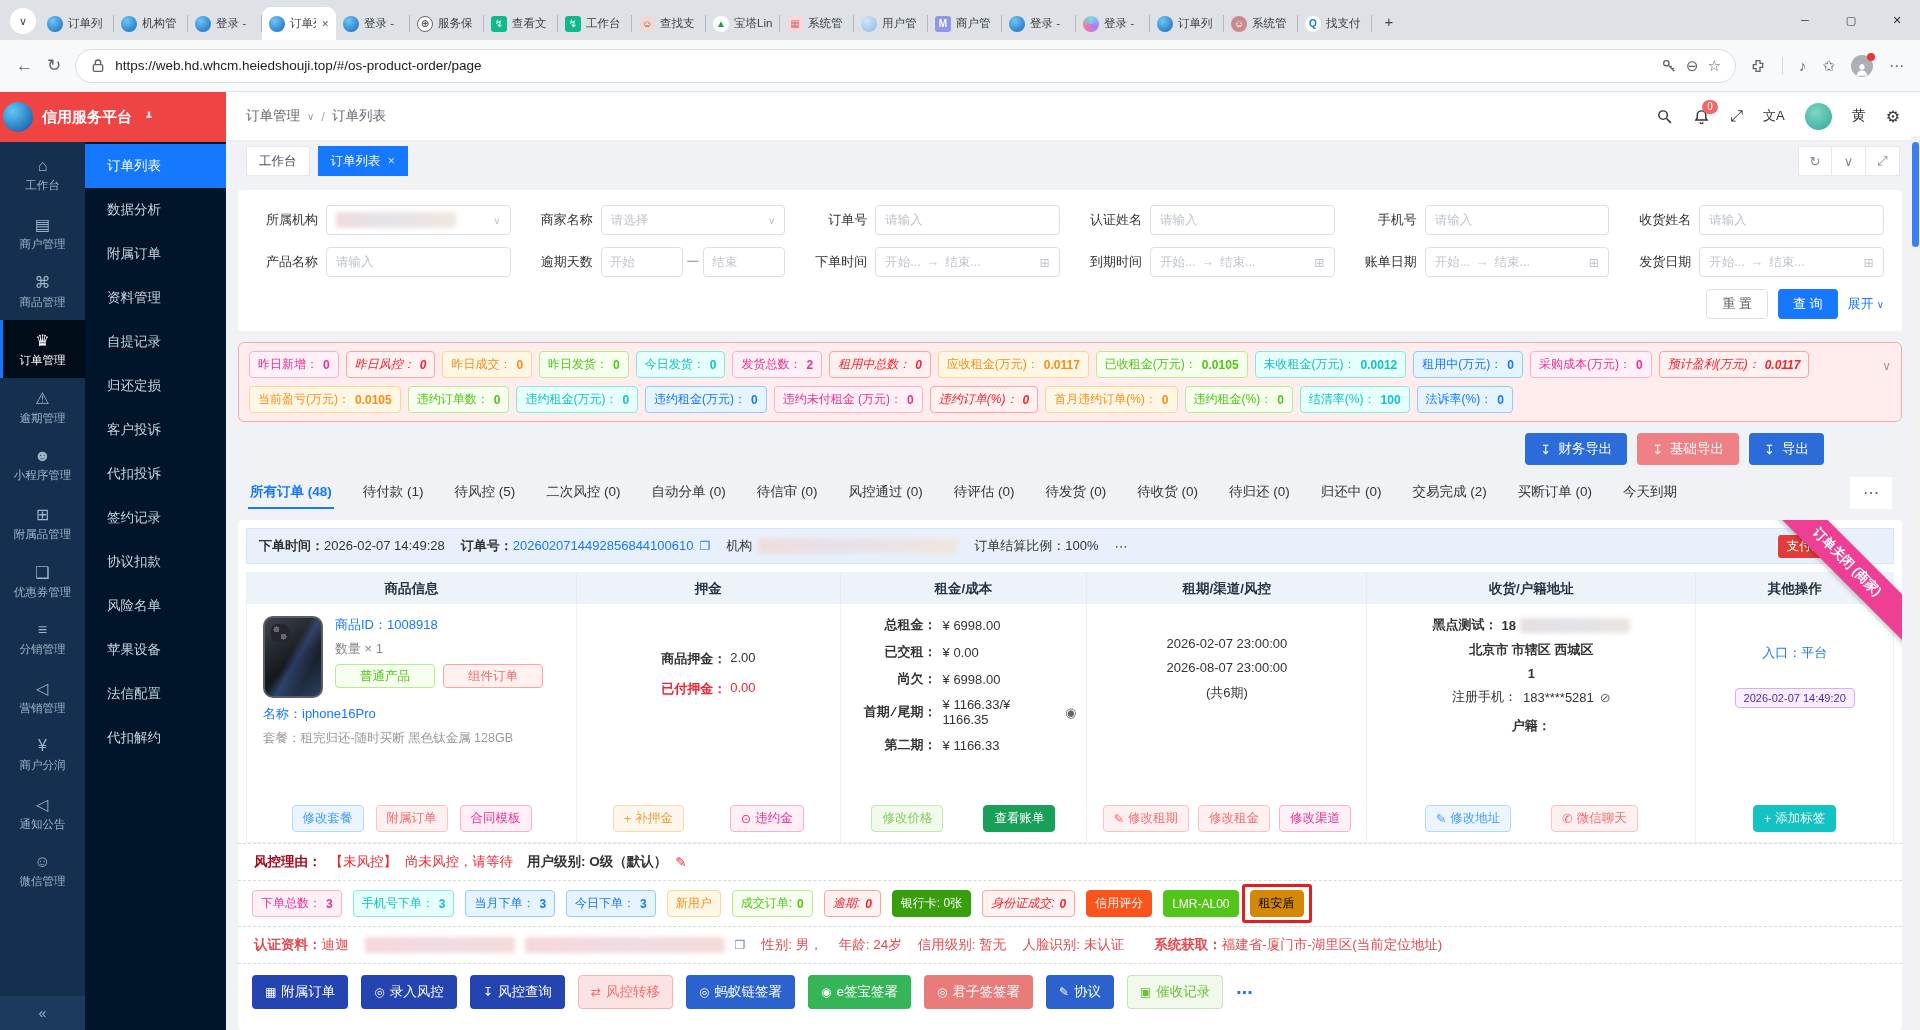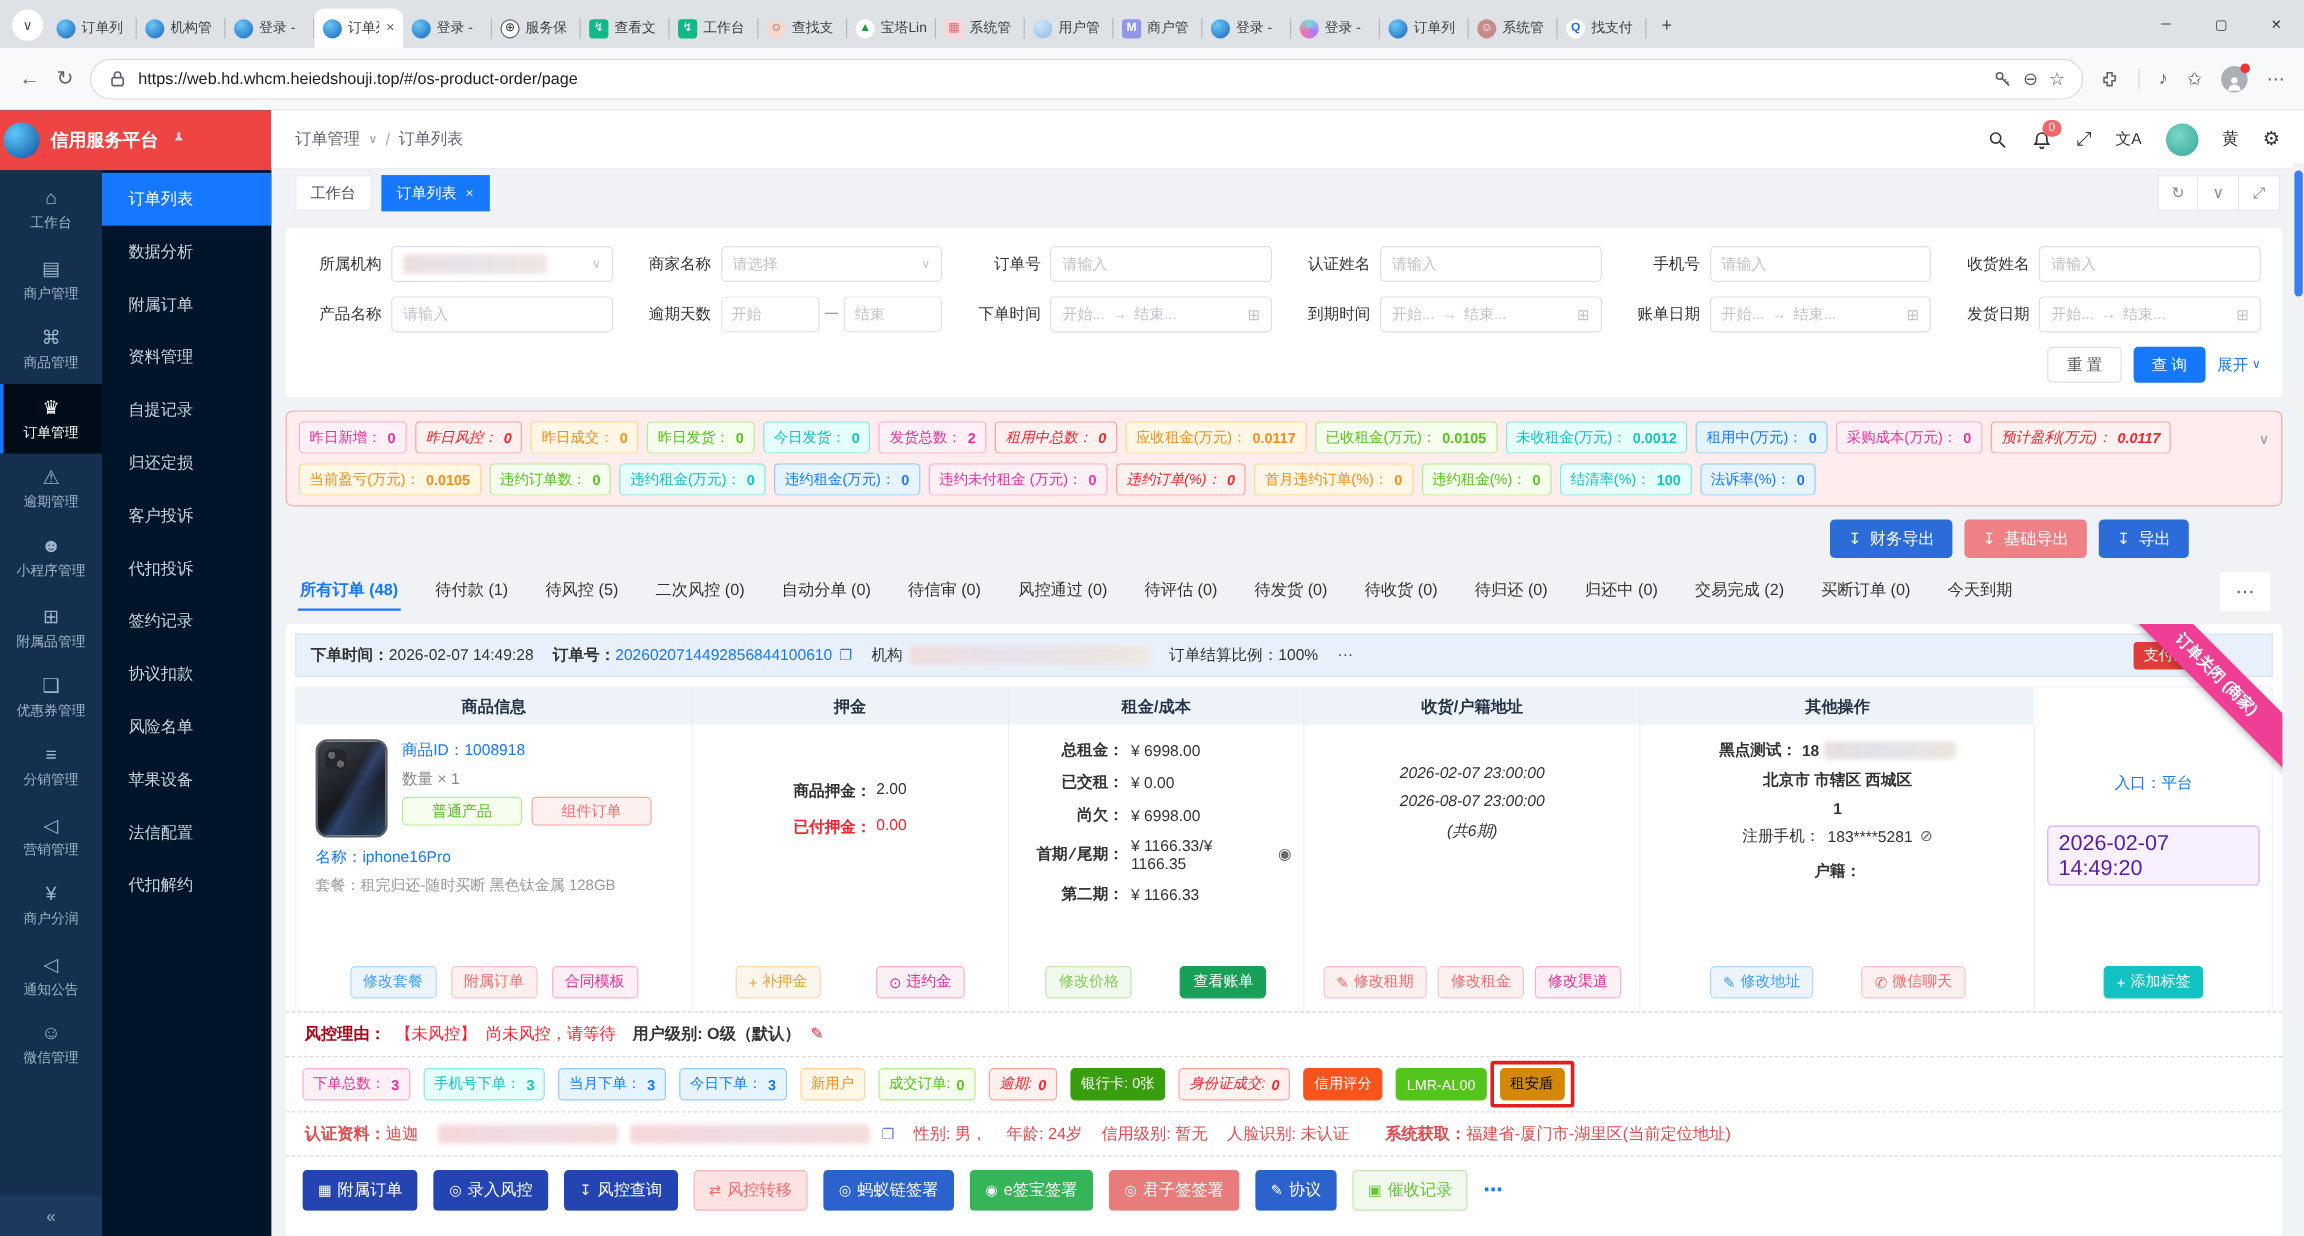--- a/index.html
+++ b/index.html
@@ -174,25 +174,25 @@
   .t-green { color:#52c41a; background:#f6ffed; border-color:#b7eb8f; }
   .t-red   { color:#f56c6c; background:#fff1f0; border-color:#ffa39e; }
   .prod-name { align-self:flex-start; color:#1677ff; padding:0 6px; }
   .prod-pkg { align-self:flex-start; color:#999; padding:0 6px; font-size:12.5px; }
 
   .dline { display:flex; gap:4px; }
   .dline.red { color:#f5222d; }
   .rent-row { display:flex; gap:6px; align-items:center; }
   .rent-row .rl { font-weight:bold; min-width:86px; text-align:right; white-space:nowrap;font-family:Liberation Mono, monospace; }
   .eye { color:#666; margin-left:8px; }
-  .lease-line { color:#333;font-style:italic; }
+  .lease-line { color:#333; }
   .addr-strong { font-weight:bold; display:flex; align-items:center; gap:4px; }
   .blur-sm { display:inline-block; width:110px; height:15px; border-radius:3px; background:linear-gradient(90deg,#e8dede,#e2e2ea 40%,#ece5de); filter:blur(2px); }
   .entry { color:#1677ff; }
-  .time-badge { border:1px solid #d3adf7; background:#f9f0ff; color:#531dab; font-size:18px; padding:3px 8px; border-radius:4px; }
+  .time-badge { border:1px solid #d3adf7; background:#f9f0ff; color:#531dab; font-size:11px; padding:3px 8px; border-radius:4px; }
 
   .risk-row { border-top:1px dashed #d9d9d9; padding:9px 16px; font-size:13.5px; display:flex; gap:8px; align-items:center; flex:none; }
   .risk-label { color:#a8071a; font-weight:bold; }
   .risk-desc { color:#f5222d; }
   .risk-level { color:#333; font-weight:bold; margin-left:6px; }
   .risk-edit { color:#f5222d; }
 
   .ubadges { border-top:1px dashed #d9d9d9; padding:9px 14px; display:flex; gap:11px; flex:none; }
   .auth-row { border-top:1px dashed #d9d9d9; padding:9px 16px; color:#e5484d; font-size:13.5px; display:flex; gap:16px; align-items:center; white-space:nowrap; overflow:hidden; flex:none; }
   .auth-blobs { display:flex; gap:10px; align-items:center; }
@@ -843,20 +843,23 @@
             <div class="ocolhead">
                   <span>商品信息</span>
                 </div>
                 <div class="ocolhead">
                   <span>押金</span>
                 </div>
                 <div class="ocolhead">
                   <span>租金/成本</span>
                 </div>
                 <div class="ocolhead">
+                  <span>租期/渠道/风控</span>
+                </div>
+                <div class="ocolhead">
                   <span>收货/户籍地址</span>
                 </div>
                 <div class="ocolhead">
                   <span>其他操作</span>
                 </div>
               </div>
             <div class="ogrid">
 
               <div class="ocell">
                 <div class="prod-top">

